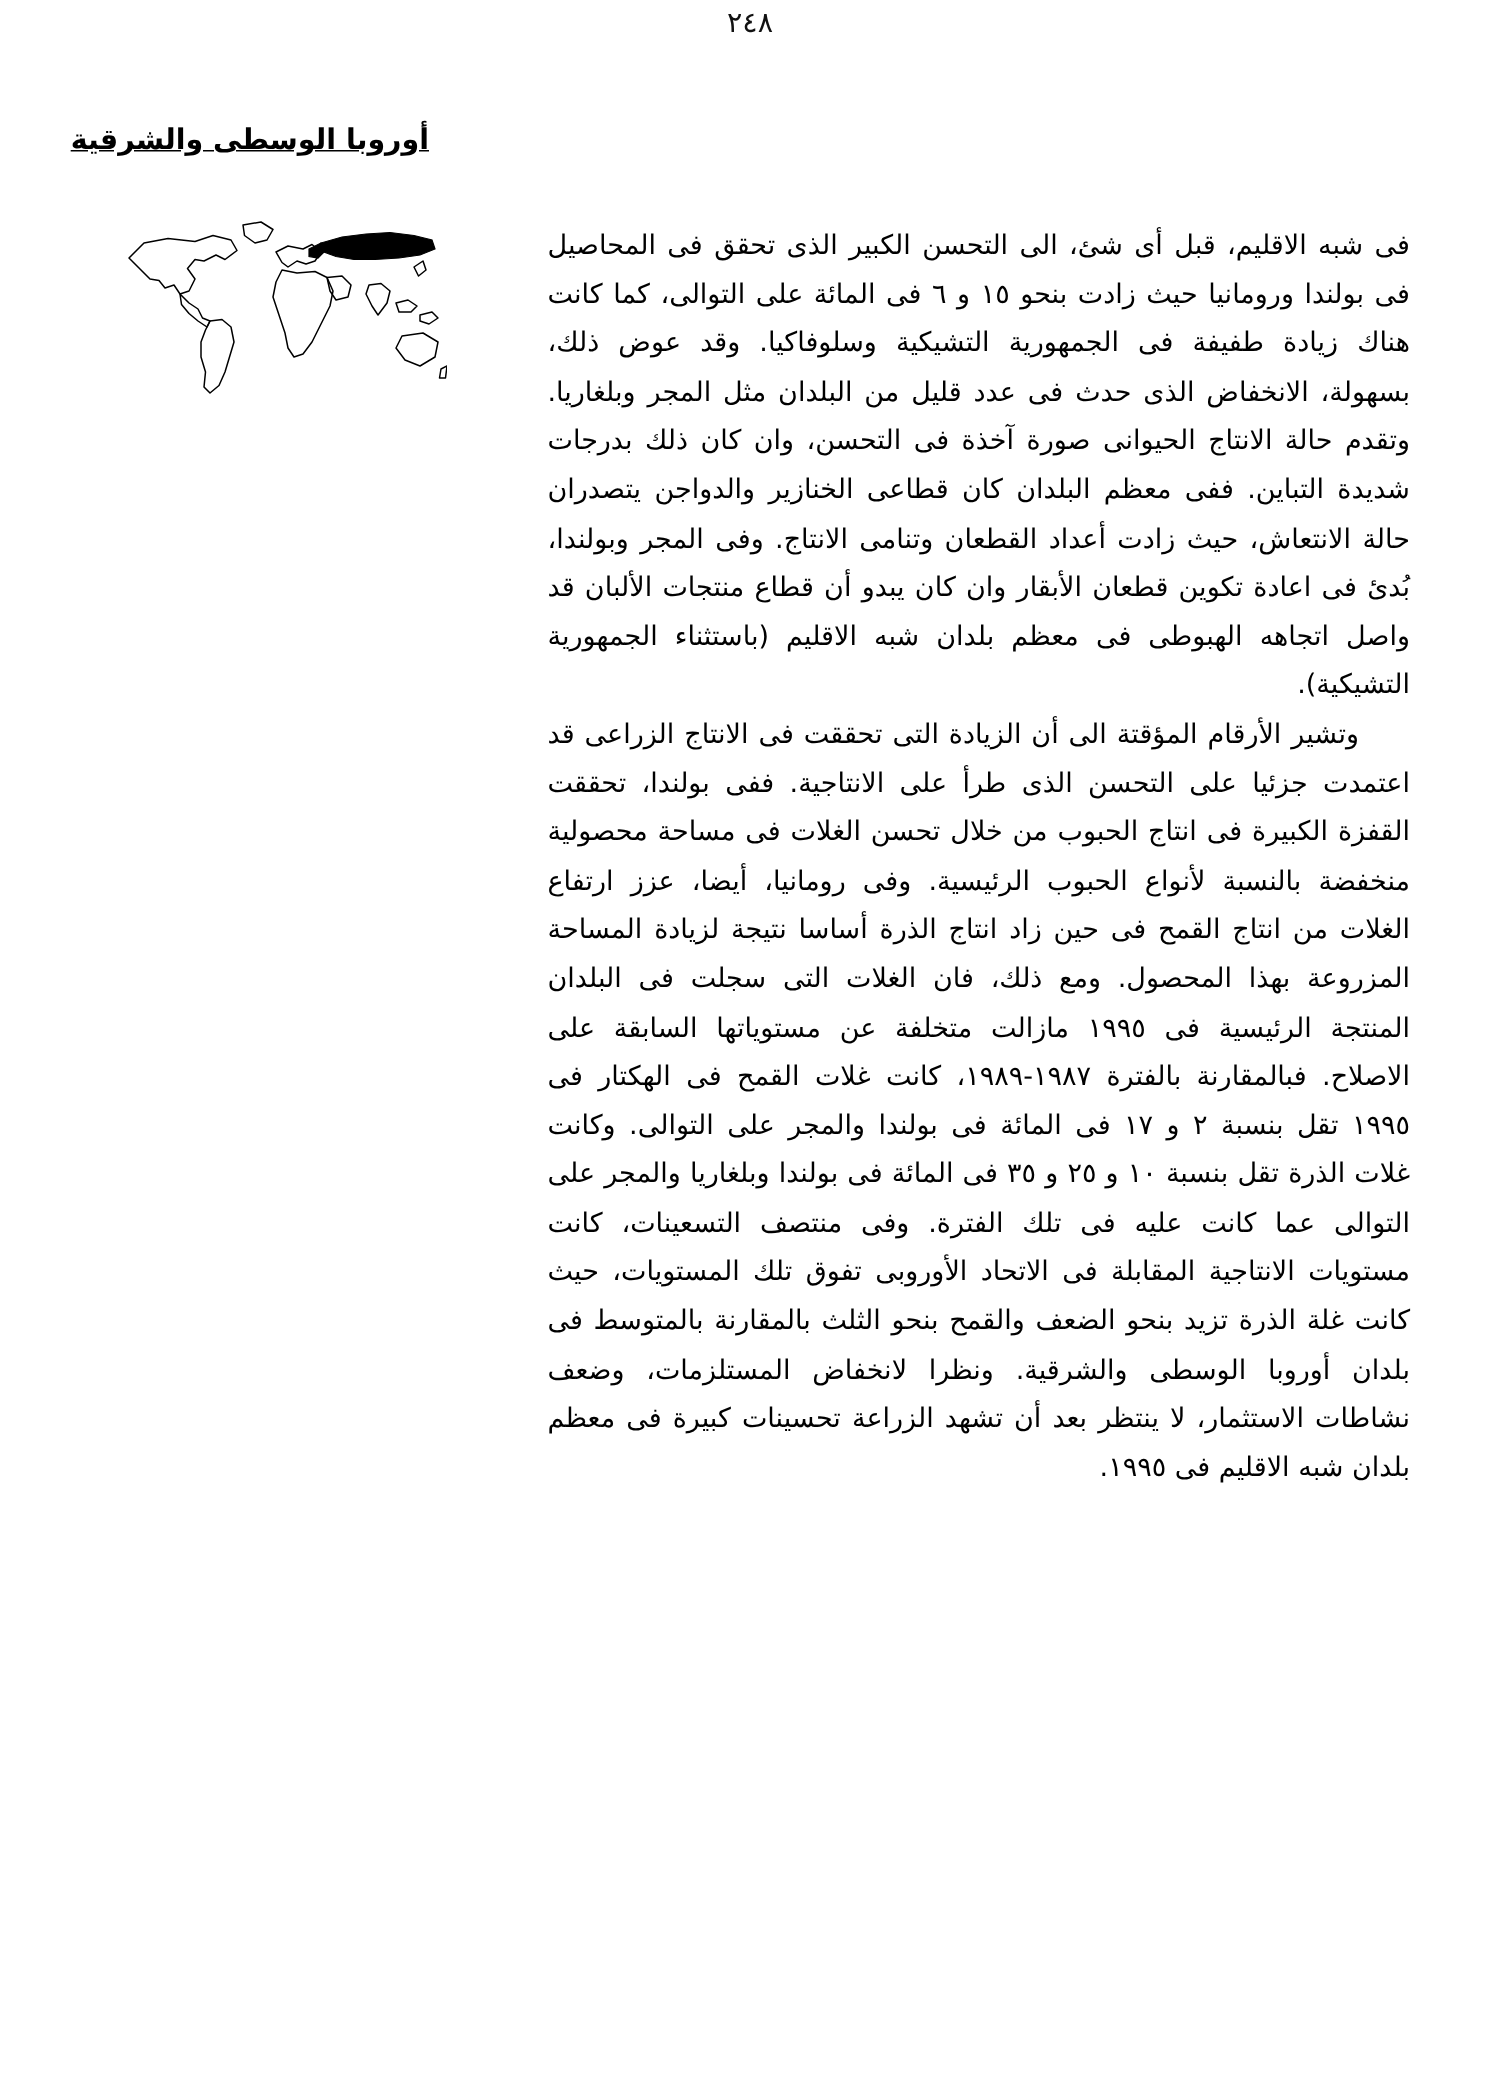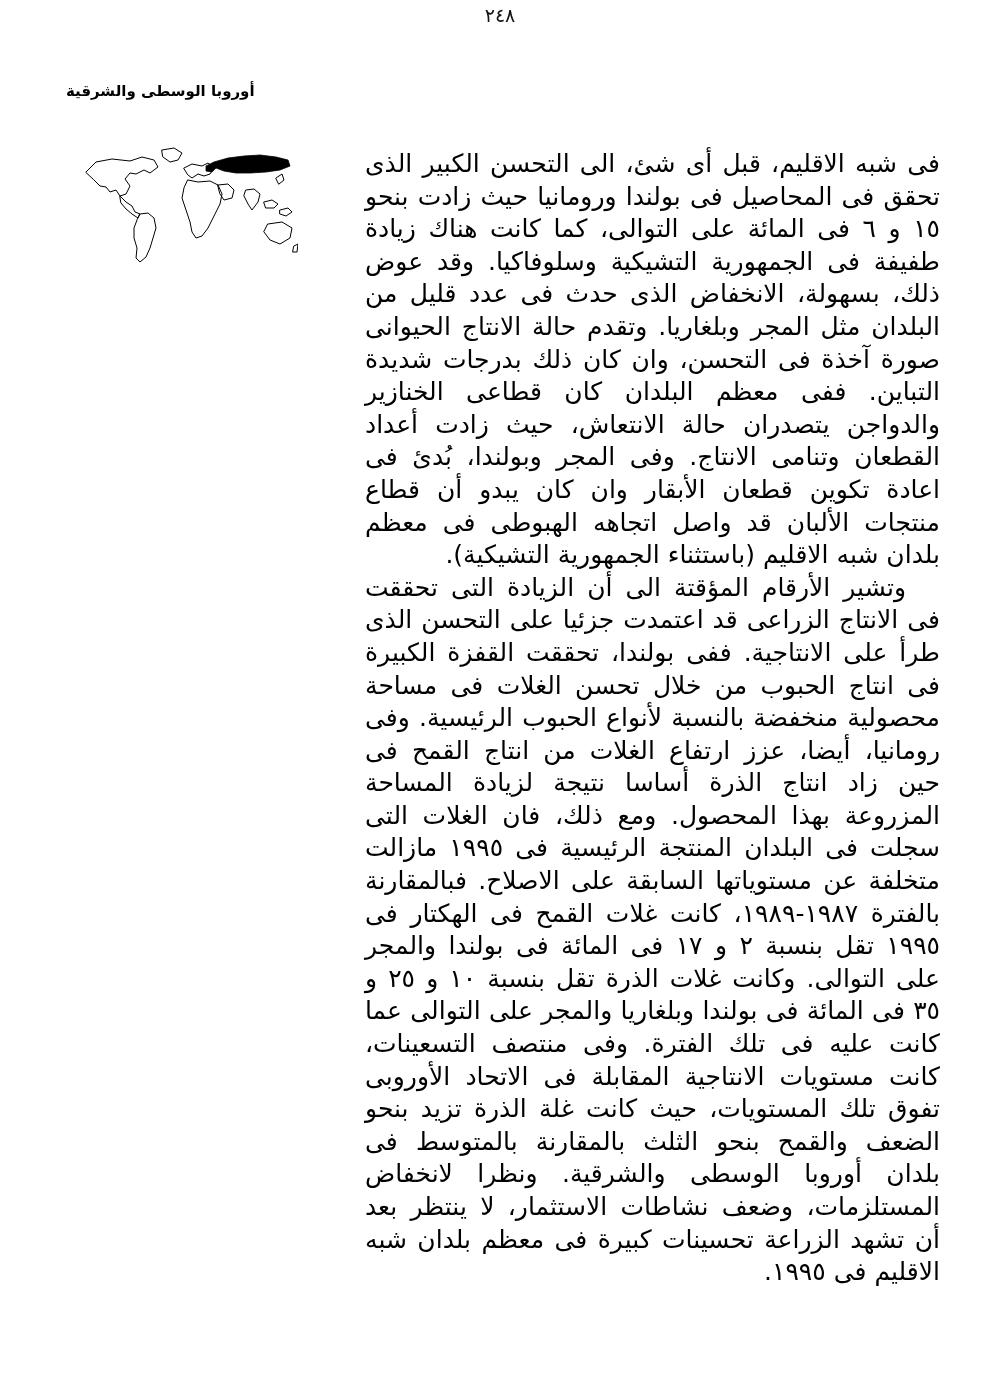--- a/index.html
+++ b/index.html
@@ -33,25 +33,26 @@
     color: #111;
   }
 
   
   .running-head {
     position: absolute;
     top: 82px;
     right: 714px;
     width: 220px;
     text-align: left;
-    font-size: 15px;
+    font-size: 19px;
     font-weight: bold;
     color: #000;
     direction: rtl;
     white-space: nowrap;
+    text-decoration: underline;
   }
 
   
   .map-block {
     position: absolute;
     top: 140px;
     left: 78px;
     width: 220px;
     height: 130px;
   }
@@ -63,21 +64,21 @@
 
   
   .text-column {
     position: absolute;
     top: 148px;
     right: 60px;
     width: 575px;
     direction: rtl;
     text-align: justify;
     text-align-last: right;
-    font-size: 25px;
+    font-size: 18px;
     line-height: 32.6px;
     color: #000;
     font-family: "DejaVu Sans", "Liberation Sans", sans-serif;
   }
   .text-column p {
     margin: 0;
     text-indent: 0;
   }
   .text-column p.indent {
     text-indent: 34px;

